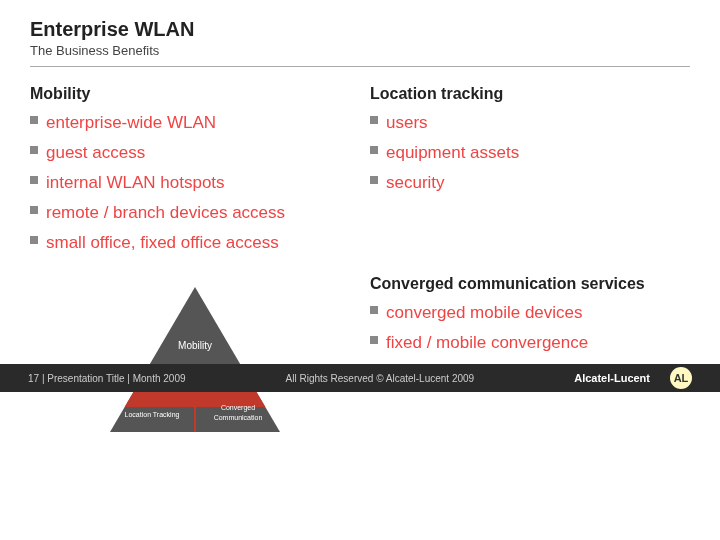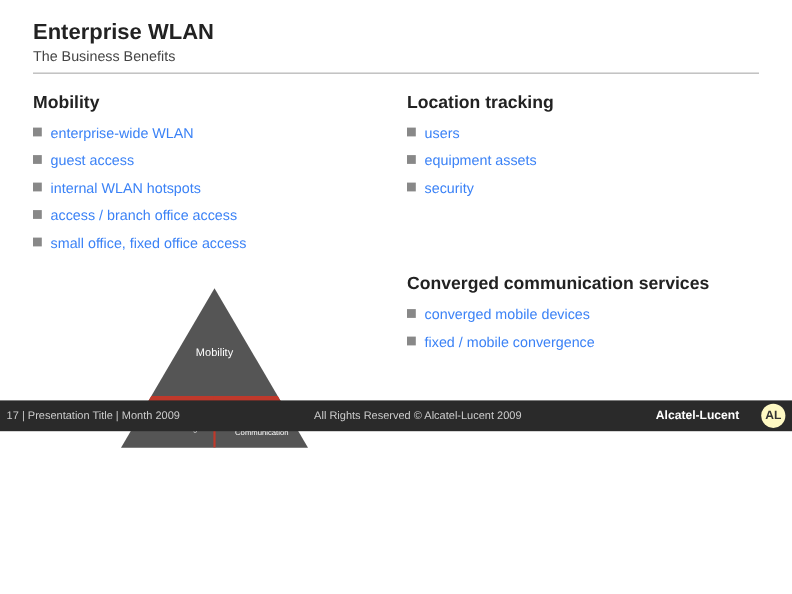--- a/index.html
+++ b/index.html
@@ -63,22 +63,22 @@
     .bullet-list {
       list-style: none;
       padding: 0;
       margin: 0 0 10px 0;
     }
 
     .bullet-list li {
       display: flex;
       align-items: flex-start;
       margin-bottom: 10px;
-      font-size: 13px;
-      color: #3b82f6;
+      font-size: 17px;
+      color: #ef4444;
     }
 
     .bullet-square {
       display: inline-block;
       width: 8px;
       height: 8px;
       background: #888;
       margin-right: 8px;
       margin-top: 3px;
       flex-shrink: 0;
@@ -108,21 +108,21 @@
     .footer {
       position: absolute;
       bottom: 0;
       left: 0;
       right: 0;
       height: 28px;
       background: #2a2a2a;
       display: flex;
       align-items: center;
       justify-content: space-between;
-      padding: 0 6px;
+      padding: 0 28px;
     }
 
     .footer-left {
       color: #ccc;
       font-size: 10px;
     }
 
     .footer-center {
       color: #ccc;
       font-size: 10px;
@@ -188,21 +188,21 @@
         <li>
             <span class="bullet-square"></span>
             <span>guest access</span>
           </li>
         <li>
             <span class="bullet-square"></span>
             <span>internal WLAN hotspots</span>
           </li>
         <li>
             <span class="bullet-square"></span>
-            <span>access / branch office access</span>
+            <span>remote / branch devices access</span>
           </li>
         <li>
             <span class="bullet-square"></span>
             <span>small office, fixed office access</span>
           </li>
       </ul>
     </div>
 
     <div class="right-column">
       <div class="section-title">Location tracking</div>

